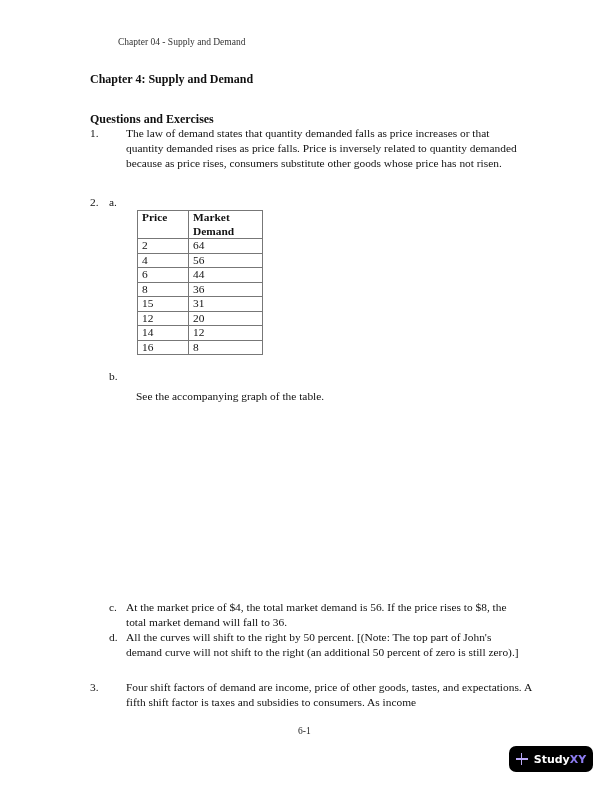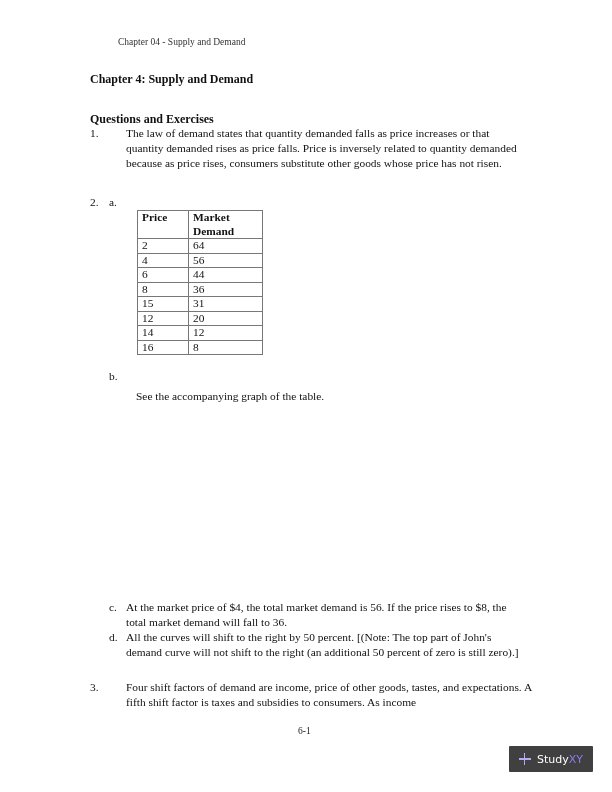--- a/index.html
+++ b/index.html
@@ -72,28 +72,28 @@
 
     .page-number {
       left: 298px; top: 726px;
       font-size: 9.5px;
       color: #222;
     }
 
     .brand-badge {
       left: 509px; top: 746px;
       width: 84px; height: 26px;
-      background: #404040;
-      border-radius: 1px;
+      background: #000000;
+      border-radius: 7px;
       display: flex;
       align-items: center;
       justify-content: center;
       gap: 4px;
       font-family: "DejaVu Sans", sans-serif;
-      font-weight: normal;
+      font-weight: bold;
       font-size: 11px;
       color: #ffffff;
     }
     .brand-badge .plus {
       position: relative;
       width: 12px; height: 12px;
       margin-right: 2px;
     }
     .brand-badge .plus::before,
     .brand-badge .plus::after {

